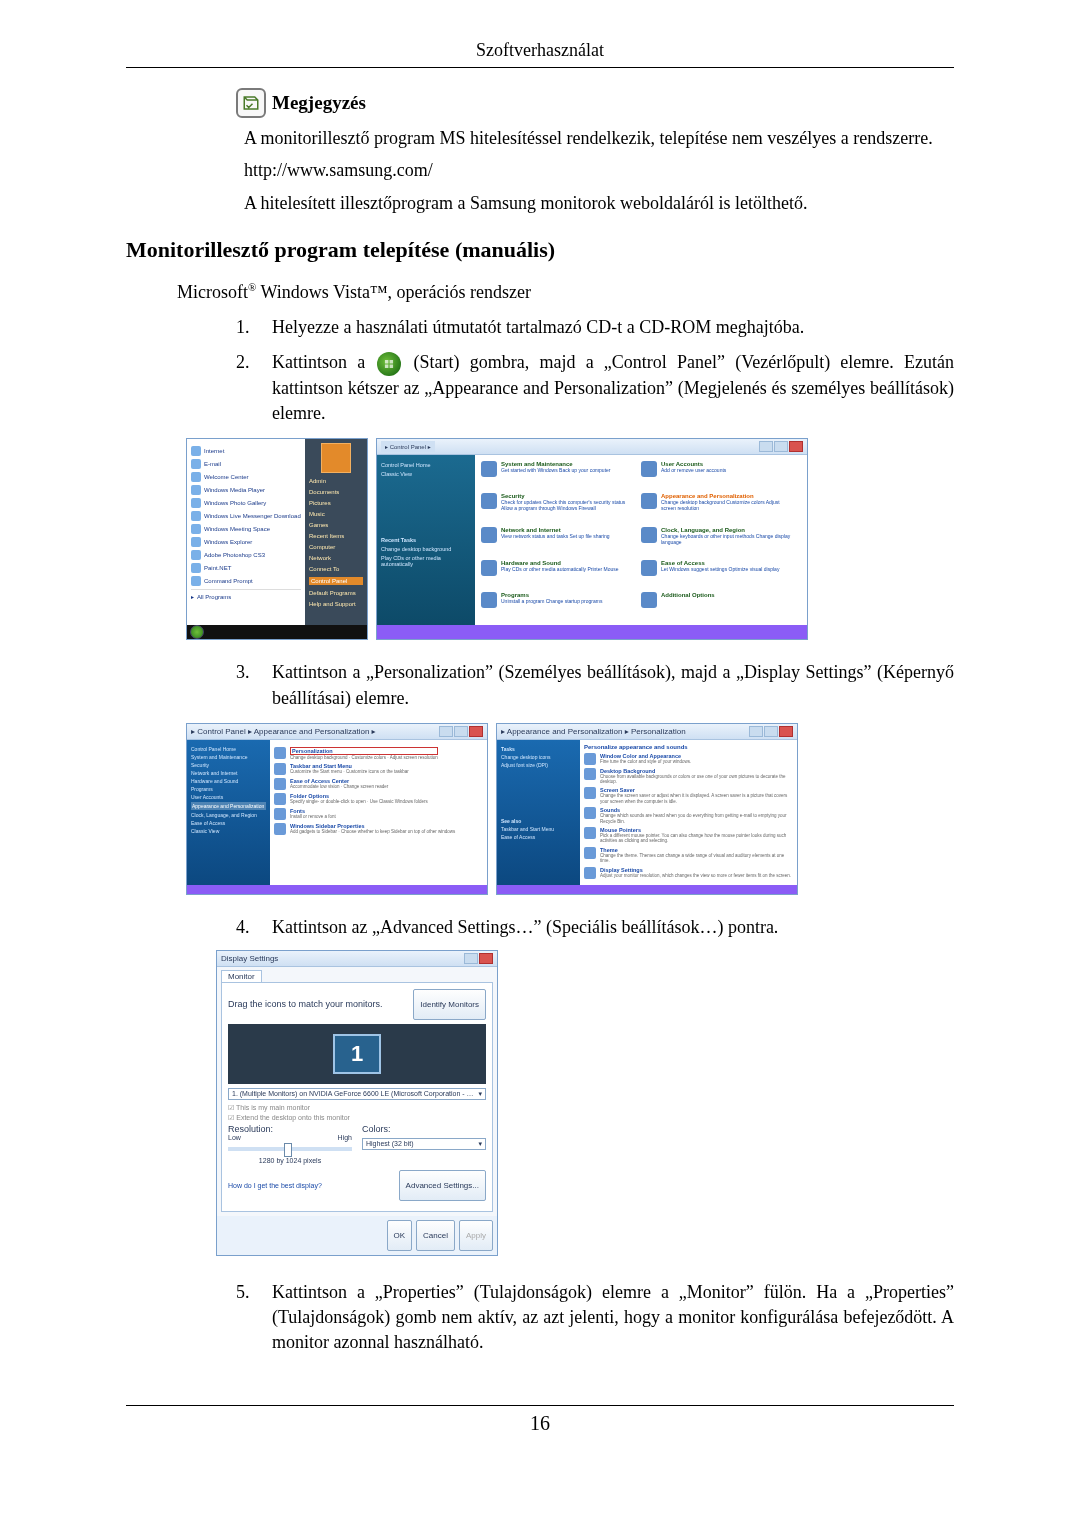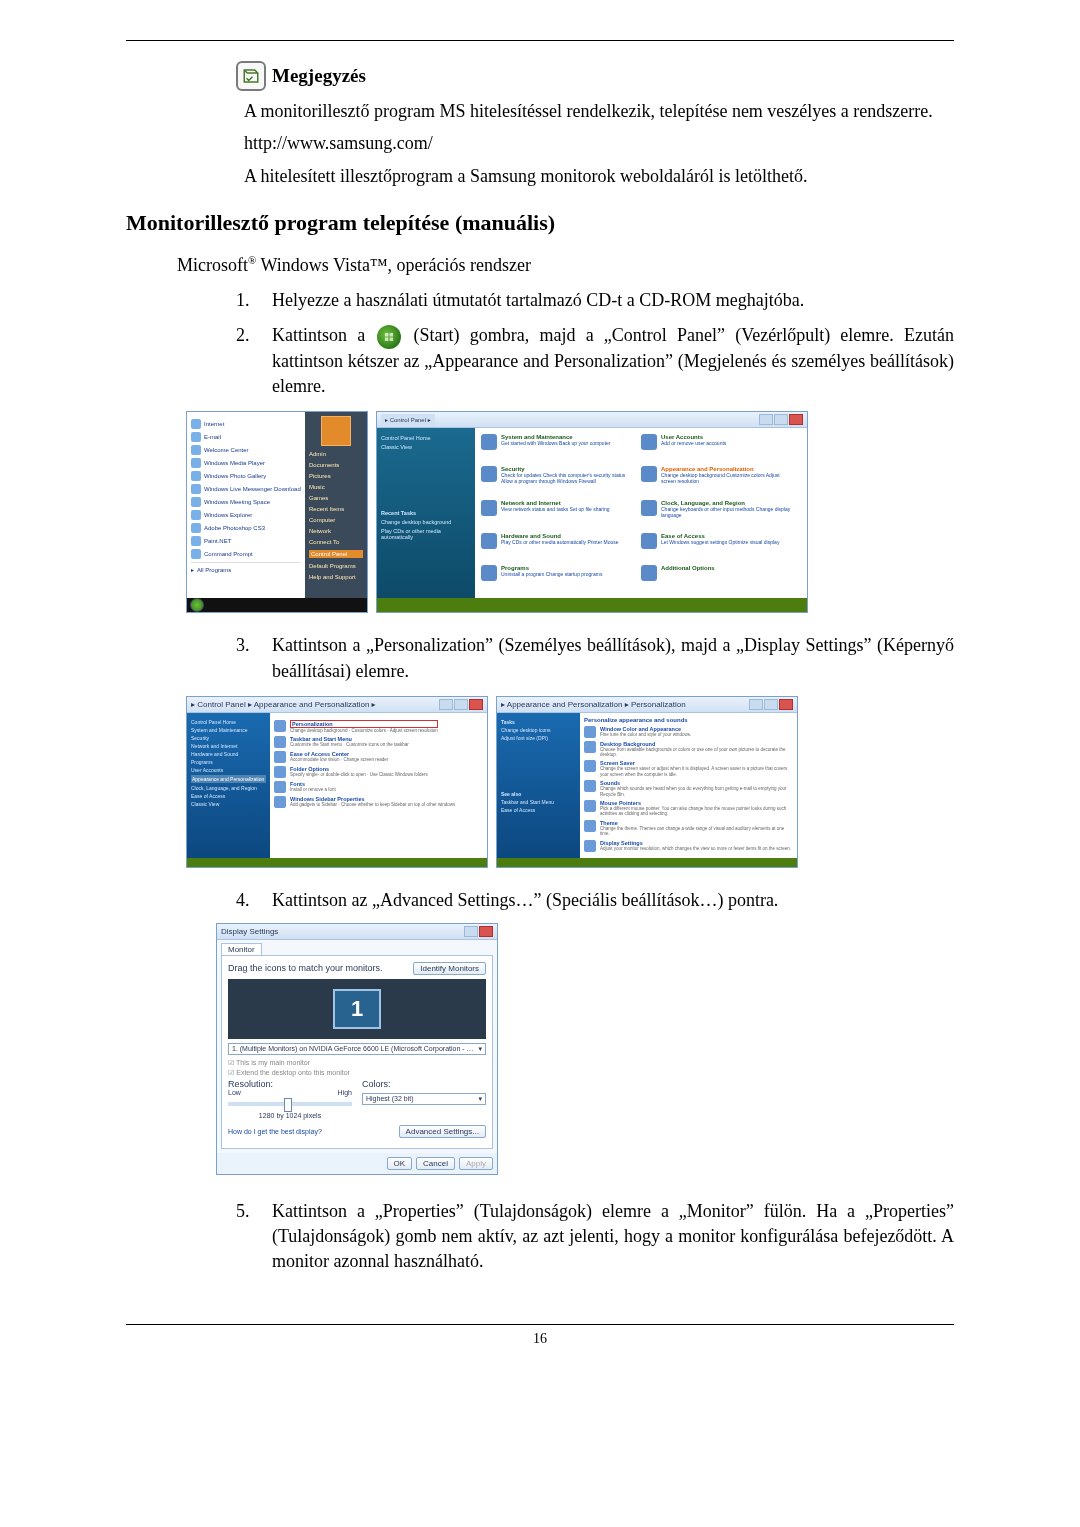--- a/index.html
+++ b/index.html
@@ -97,21 +97,21 @@
     margin: 0 2px;
   }
   .inline-icon svg { width: 14px; height: 14px; }
   .screenshot-row {
     display: flex;
     gap: 8px;
     margin: 12px 0 20px 60px;
   }
   .win-shot {
     border: 1px solid #7aa0cc;
-    background: #4d7c0f;
+    background: #8b5cf6;
     font-family: "Segoe UI", Arial, sans-serif;
     font-size: 7px;
     color: #2a3a5a;
     position: relative;
     overflow: hidden;
   }
   .win-title {
     background: linear-gradient(#eaf2fb, #cfe0f3);
     border-bottom: 1px solid #a9c3e0;
     font-size: 8px;
@@ -300,21 +300,21 @@
   .ds-panel {
     border: 1px solid #a9c3e0;
     margin: -1px 4px 4px 4px;
     background: #fff;
     padding: 6px;
   }
   .ds-row { display:flex; justify-content:space-between; align-items:center; margin-bottom:4px;}
   .ds-btn {
     border: 1px solid #8aa8c8;
     background: linear-gradient(#fefefe, #e2ecf6);
-    padding: 1px 6px;
+    padding: 10px 6px;
     font-size: 8px;
     border-radius: 2px;
   }
   .ds-preview {
     background: #2a3a4a;
     height: 60px;
     margin: 4px 0;
     display: flex;
     align-items: center;
     justify-content: center;
@@ -349,29 +349,30 @@
     padding:4px; background:#eaf2fb;
   }
   .footer-area {
     margin-top: 50px;
   }
   hr.bot-rule {
     border:none; border-top:1px solid #000; margin: 0 0 6px 0;
   }
   .page-num {
     text-align:center;
-    font-size: 14px;
+    font-size: 20px;
   }
   .sup { font-size: 11px; vertical-align: super; }
 </style>
 </head>
 <body>
 
 <div class="page">
 
+  <div class="header-title">Szoftverhasználat</div>
   <hr class="top-rule">
 
   <div class="note-block">
     <div class="note-header">
       <span class="note-icon">
         <svg viewBox="0 0 24 24" width="18" height="18">
             <path fill="none" stroke="#4a7a2a" stroke-width="2" d="M3 4h14l4 4v12H3zM3 4l4 4h14M14 13l-5 5-3-3"></path>
           </svg>
       </span>
       <span class="note-label">Megjegyzés</span>

